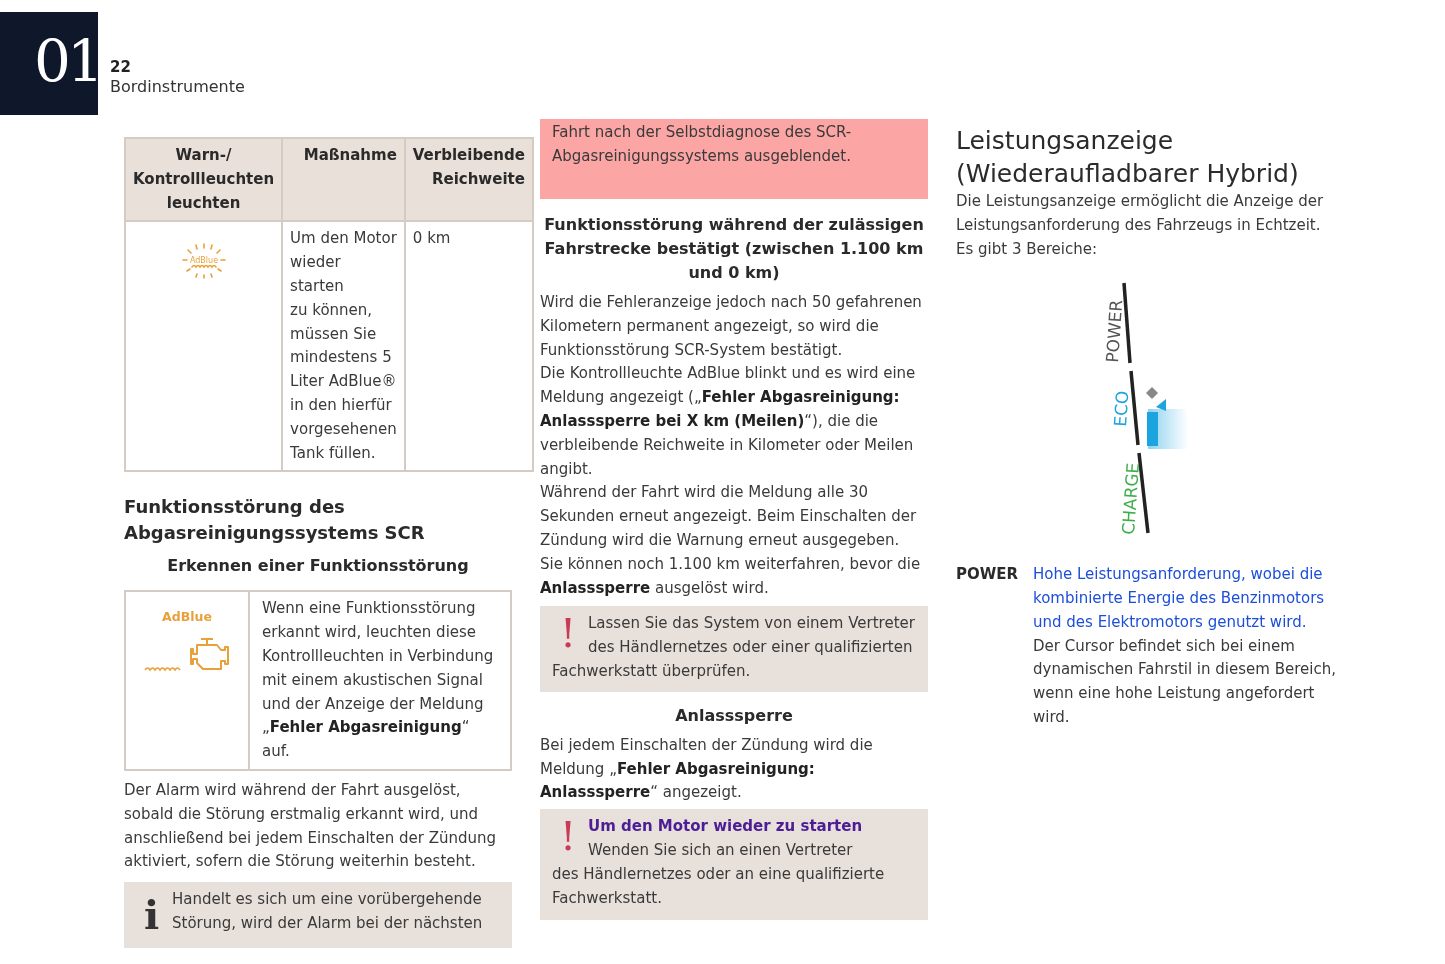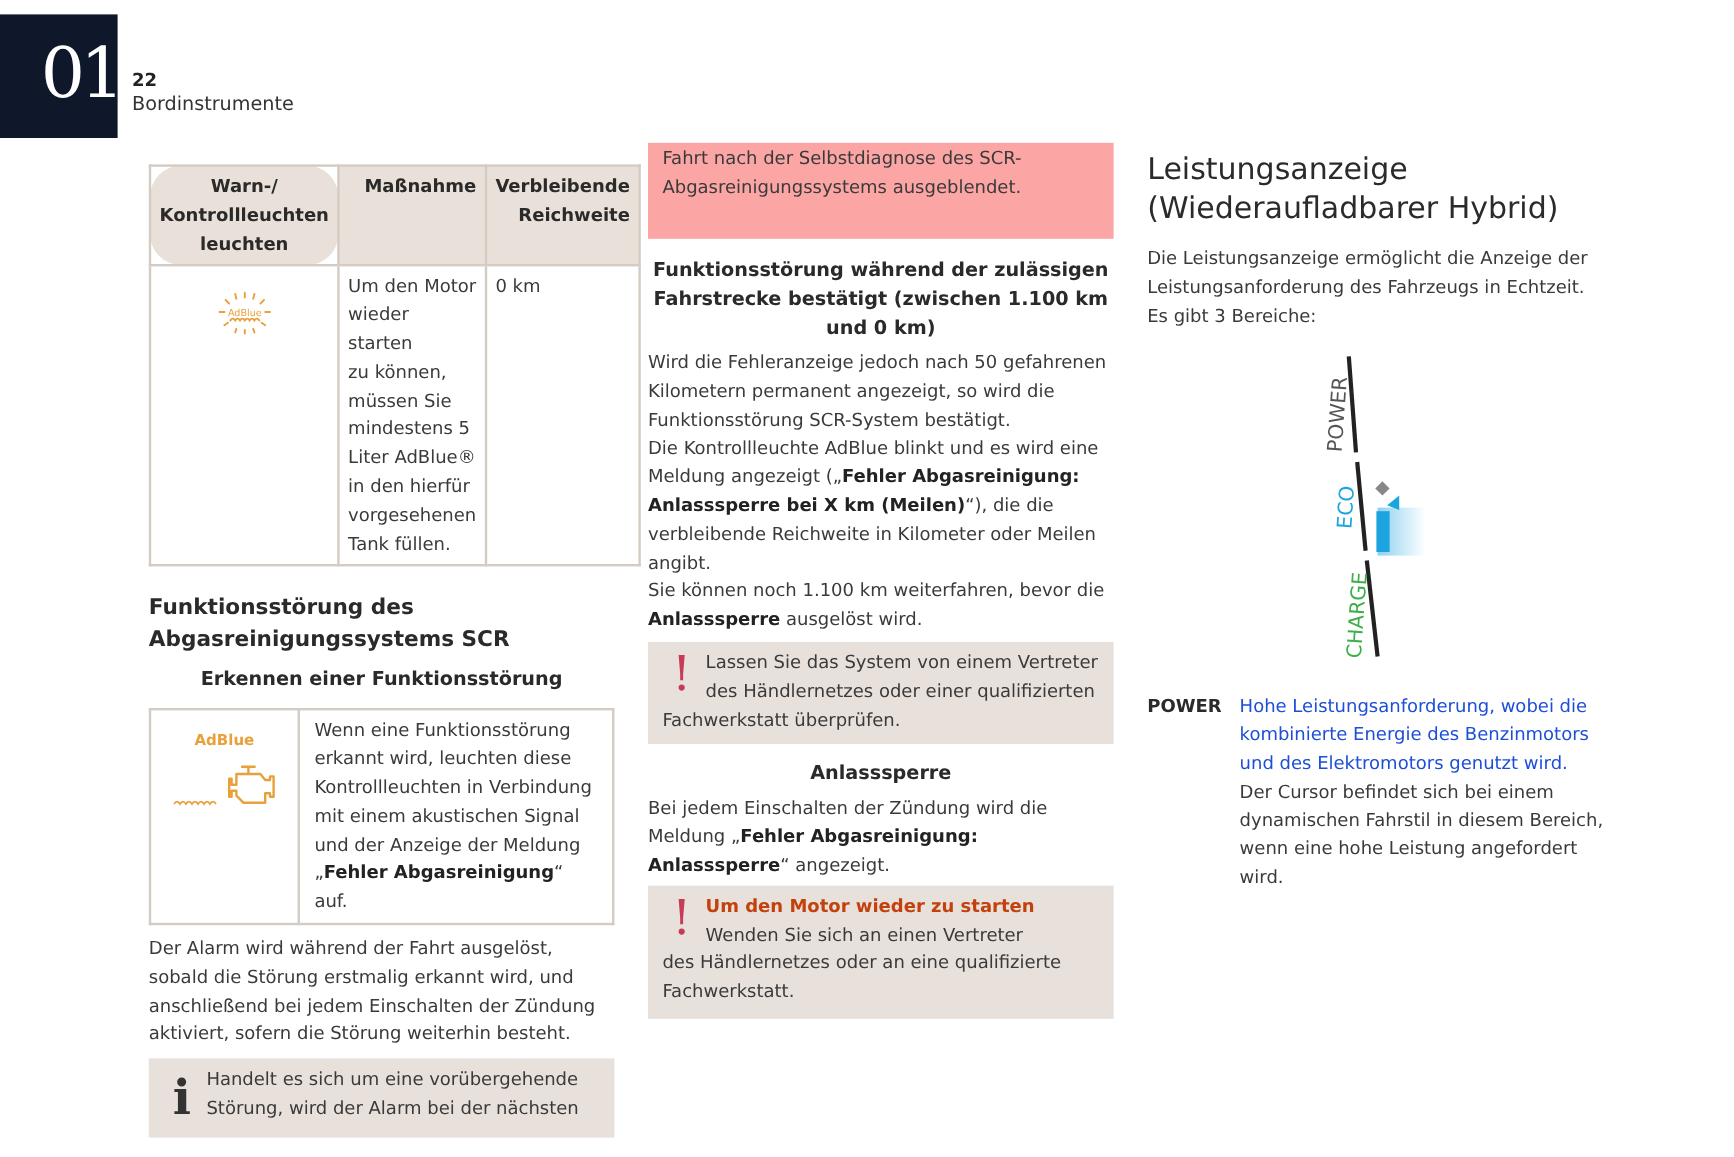--- a/index.html
+++ b/index.html
@@ -12,21 +12,21 @@
   .section-name { position: absolute; left: 110px; top: 77px; font-size: 16px; color: #333; }
 
   .col { position: absolute; font-size: 15px; line-height: 23.8px; color: #3a3a3a; }
   .col-left { left: 124px; top: 137px; width: 388px; }
   .col-mid { left: 540px; top: 119px; width: 388px; }
   .col-right { left: 956px; top: 124px; width: 400px; }
 
   table.warn { width: 388px; border-collapse: collapse; }
   table.warn th, table.warn td { border: 2px solid #d4cbc2; vertical-align: top; font-size: 15px; line-height: 23.8px; }
   table.warn th { background: #e8e0d9; font-weight: bold; text-align: right; padding: 5px 7px 5px 7px; color: #2a2a2a; }
-  table.warn th.center { text-align: center; border-radius: 26px; }
+  table.warn th.center { text-align: center; }
   table.warn td { padding: 5px 7px; }
   .th1 { width: 138px; }
   .th2 { width: 134px; }
 
   .adblue-blink { width: 60px; height: 44px; margin: 14px auto 0; display: block; }
 
   .h2 { font-size: 18px; font-weight: bold; line-height: 26px; color: #2a2a2a; margin-top: 22px; }
   .h3 { font-size: 16px; font-weight: bold; line-height: 24px; color: #2a2a2a; margin-top: 8px; text-align: center; }
 
   table.fault { width: 388px; border-collapse: collapse; margin-top: 12px; }
@@ -146,51 +146,52 @@
 
 <div class="col col-mid">
   <div class="top-note">Fahrt nach der Selbstdiagnose des SCR-Abgasreinigungssystems ausgeblendet.</div>
 
   <div class="h3" style="margin-top:14px;line-height:24px">Funktionsstörung während der zulässigen Fahrstrecke bestätigt (zwischen 1.100 km und 0 km)</div>
 
   <div class="para" style="margin-top:6px">Wird die Fehleranzeige jedoch nach 50 gefahrenen Kilometern permanent angezeigt, so wird die Funktionsstörung SCR-System bestätigt.</div>
   <div>
     <span>Die Kontrollleuchte AdBlue blinkt und es wird eine Meldung angezeigt („</span><b>Fehler Abgasreinigung: Anlasssperre bei X km (Meilen)</b><span>“), die die verbleibende Reichweite in Kilometer oder Meilen angibt.</span>
   </div>
+  <div>Während der Fahrt wird die Meldung alle 30 Sekunden erneut angezeigt. Beim Einschalten der Zündung wird die Warnung erneut ausgegeben.</div>
   <div>
     <span>Sie können noch 1.100 km weiterfahren, bevor die </span><b>Anlasssperre</b><span> ausgelöst wird.</span>
   </div>
 
   <div class="note note-warn" style="margin-top:6px">
     <span class="warn-icon">!</span>
     <div>Lassen Sie das System von einem Vertreter</div>
     <div>des Händlernetzes oder einer qualifizierten</div>
     <div class="outdent">Fachwerkstatt überprüfen.</div>
   </div>
 
   <div class="h3" style="margin-top:12px">Anlasssperre</div>
   <div class="para" style="margin-top:6px">
     <span>Bei jedem Einschalten der Zündung wird die Meldung „</span><b>Fehler Abgasreinigung: Anlasssperre</b><span>“ angezeigt.</span>
   </div>
 
   <div class="note note-warn" style="margin-top:4px;padding-bottom:10px">
     <span class="warn-icon">!</span>
-    <div style="font-weight:bold;color:#c2410c">Um den Motor wieder zu starten</div>
+    <div style="font-weight:bold;color:#4c1d95">Um den Motor wieder zu starten</div>
     <div>Wenden Sie sich an einen Vertreter</div>
     <div class="outdent">des Händlernetzes oder an eine qualifizierte</div>
     <div class="outdent">Fachwerkstatt.</div>
   </div>
 </div>
 
 <div class="col col-right">
   <div class="h-right">
     <div>Leistungsanzeige</div>
     <div>(Wiederaufladbarer Hybrid)</div>
   </div>
-  <div style="margin-top:14px">Die Leistungsanzeige ermöglicht die Anzeige der Leistungsanforderung des Fahrzeugs in Echtzeit.</div>
+  <div style="margin-top:0">Die Leistungsanzeige ermöglicht die Anzeige der Leistungsanforderung des Fahrzeugs in Echtzeit.</div>
   <div>Es gibt 3 Bereiche:</div>
 
   <svg class="gauge" viewBox="0 0 120 260">
     <line x1="38" y1="4" x2="44" y2="84" stroke="#222" stroke-width="3.5"></line>
     <line x1="45" y1="92" x2="52" y2="166" stroke="#222" stroke-width="3.5"></line>
     <line x1="53" y1="174" x2="62" y2="254" stroke="#222" stroke-width="3.5"></line>
     <text x="0" y="0" transform="translate(32,84) rotate(-86)" font-size="17" fill="#555" font-family="DejaVu Sans, sans-serif">POWER</text>
     <text x="0" y="0" transform="translate(40,148) rotate(-86)" font-size="17" fill="#1ba4e0" font-family="DejaVu Sans, sans-serif">ECO</text>
     <text x="0" y="0" transform="translate(48,256) rotate(-86)" font-size="17" fill="#3cae4a" font-family="DejaVu Sans, sans-serif">CHARGE</text>
     <defs>

